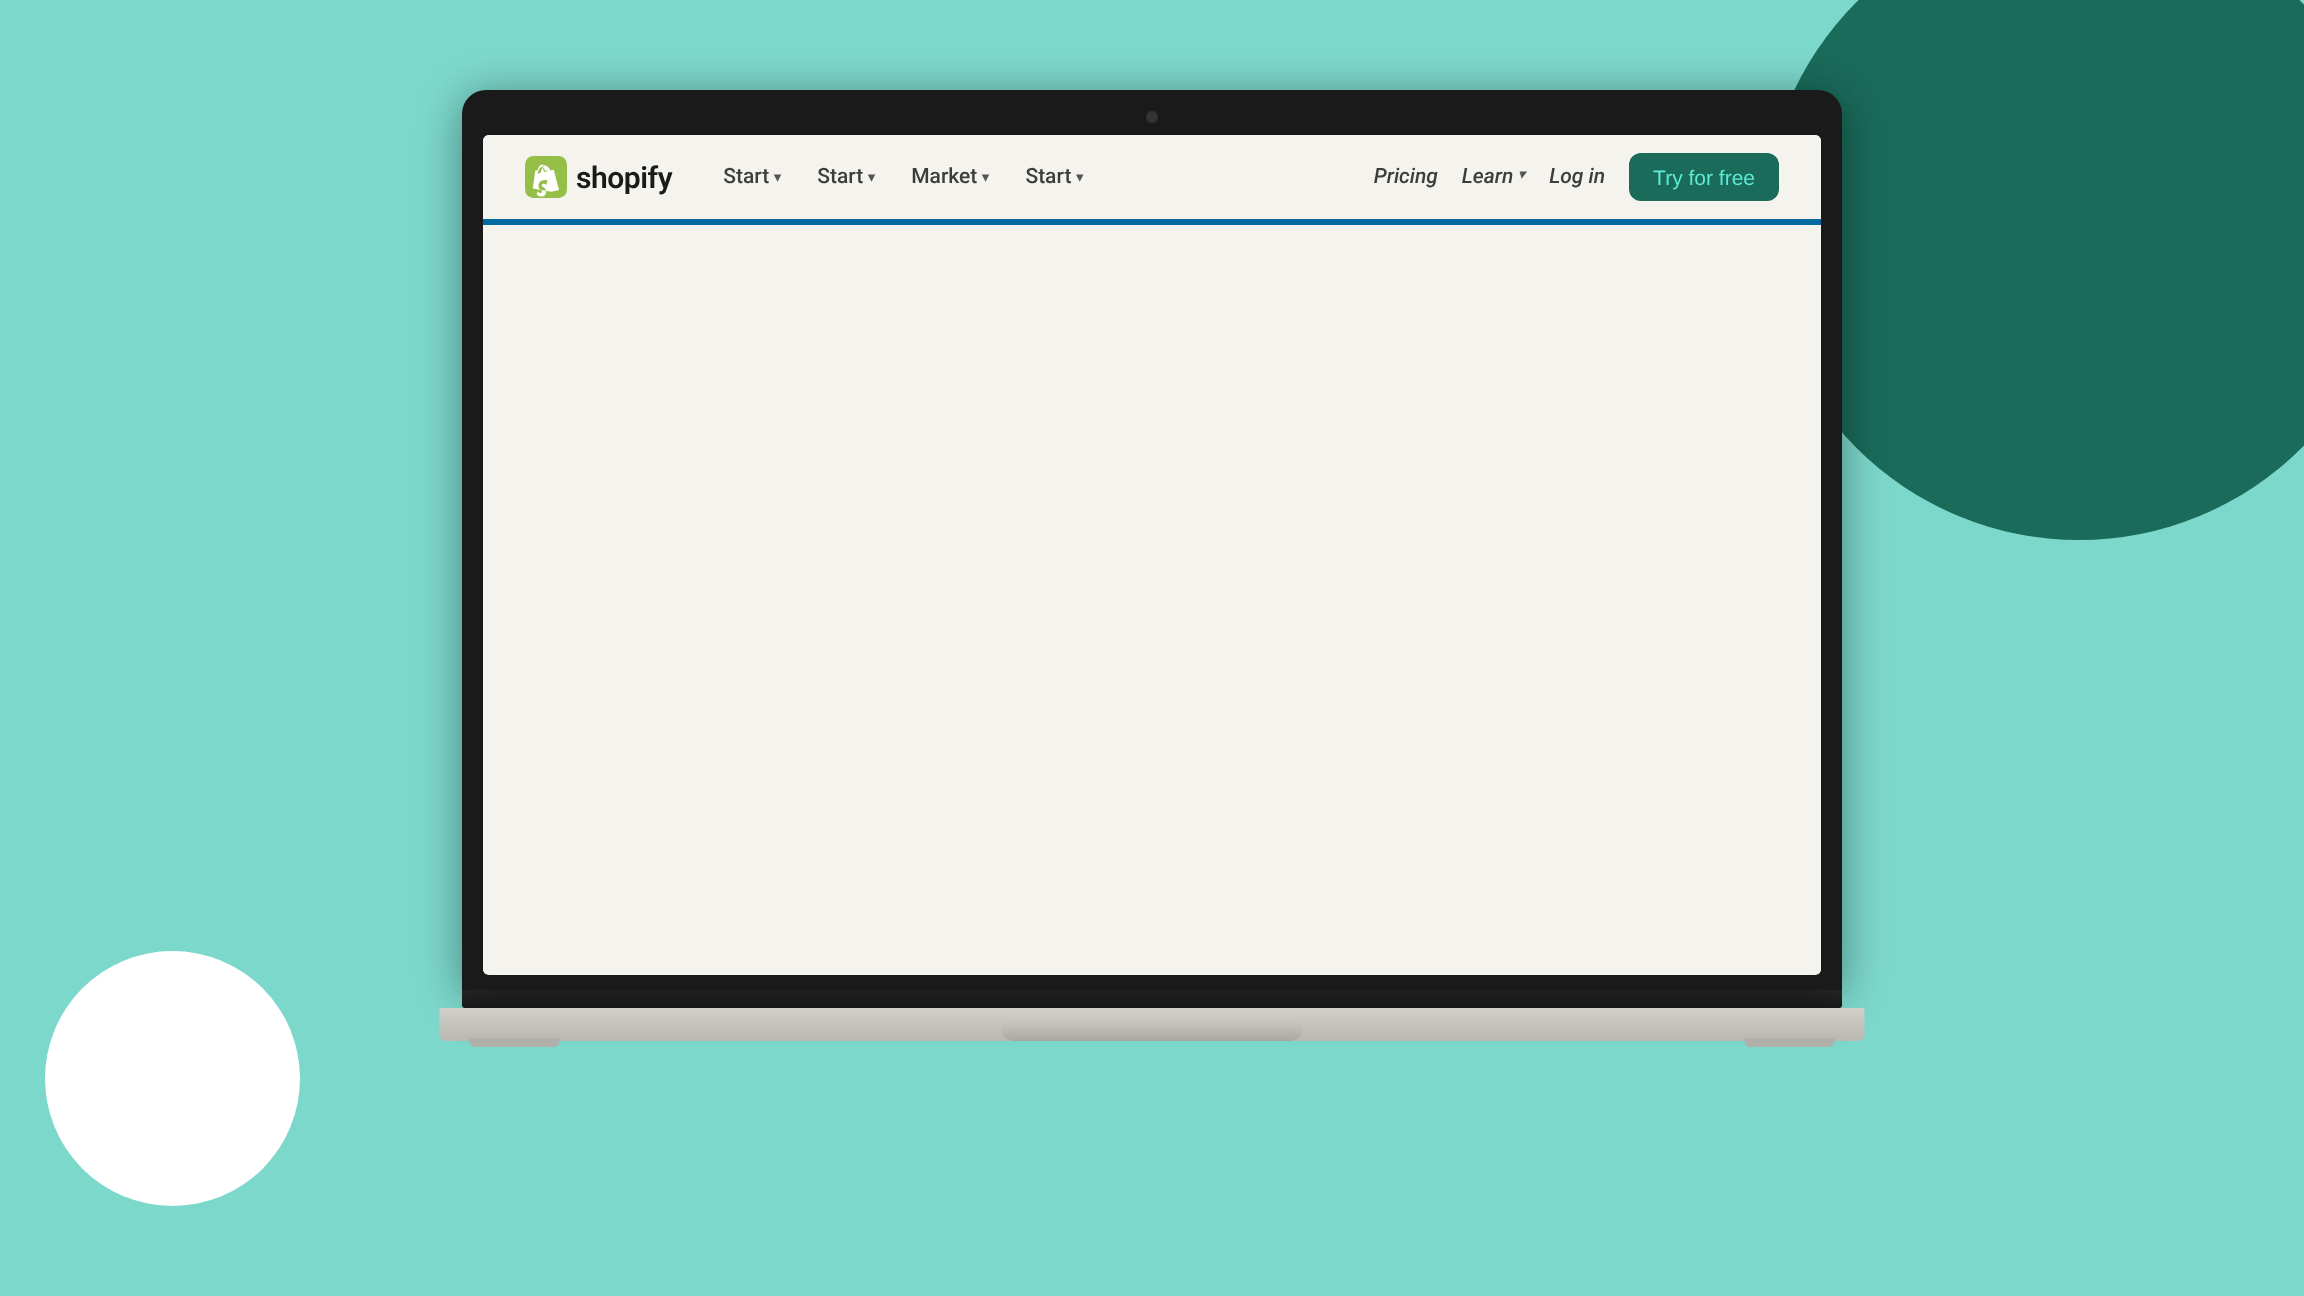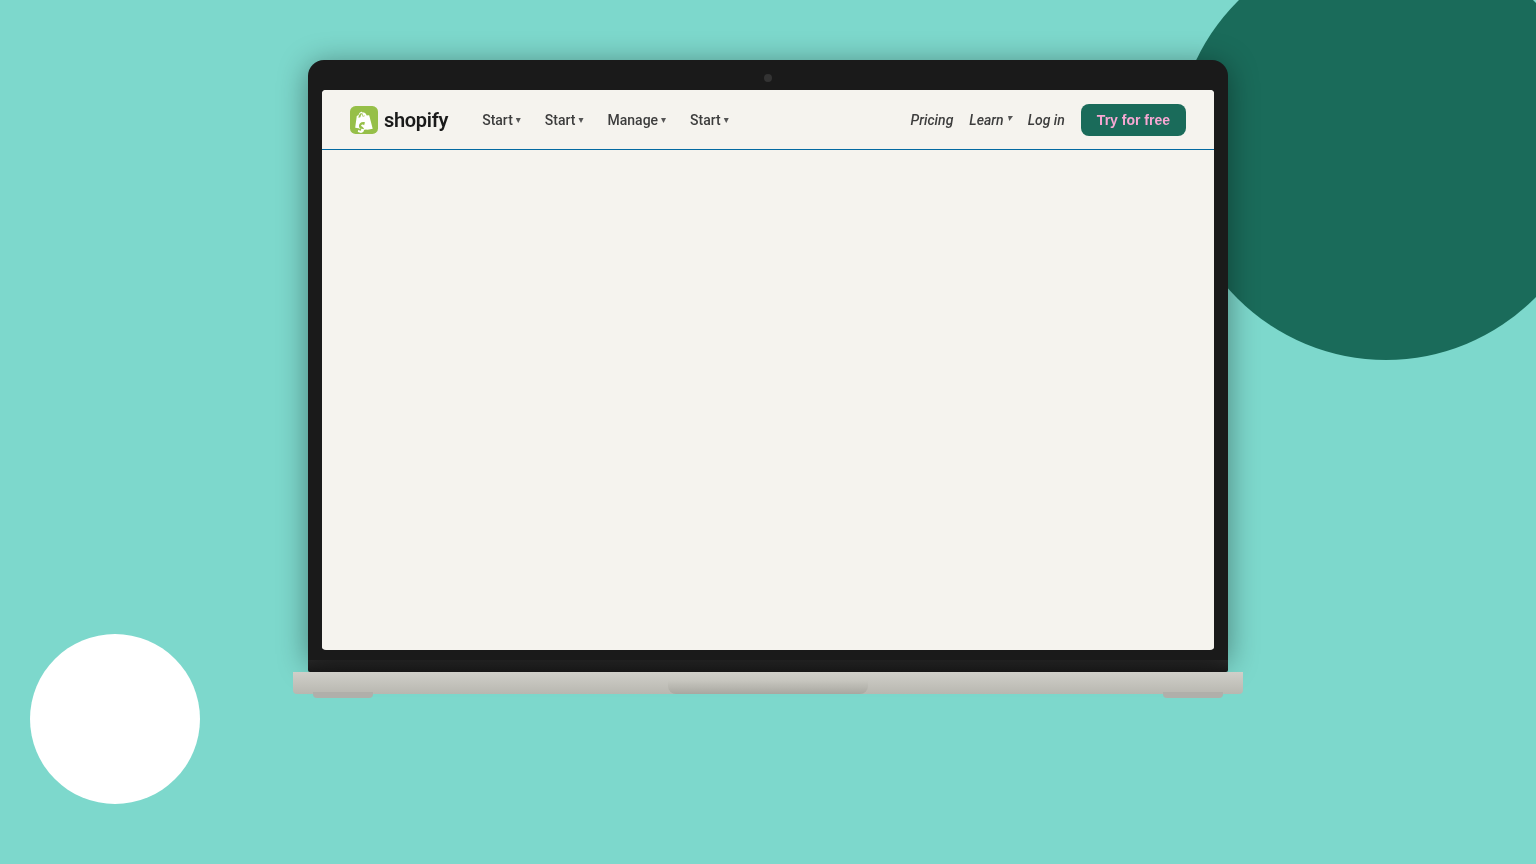--- a/index.html
+++ b/index.html
@@ -73,21 +73,21 @@
     }
 
     
     .browser-nav {
       background: #f5f3ee;
       padding: 0 28px;
       height: 60px;
       display: flex;
       align-items: center;
       justify-content: space-between;
-      border-bottom: 1px solid #0369a1;
+      border-bottom: 4px solid #0369a1;
     }
 
     .nav-left {
       display: flex;
       align-items: center;
       gap: 24px;
     }
 
     .logo-wrapper {
       display: flex;
@@ -149,26 +149,26 @@
     }
 
     .nav-link-learn {
       display: flex;
       align-items: flex-start;
       gap: 3px;
     }
 
     .try-free-btn {
       background: #1a6b5a;
-      color: #f9a8d4;
+      color: #5eead4;
       border: none;
       border-radius: 8px;
       padding: 8px 16px;
       font-size: 14px;
-      font-weight: 700;
+      font-weight: 400;
       cursor: pointer;
       white-space: nowrap;
     }
 
     
     .screen-content {
       background: #f5f3ee;
       height: calc(100% - 61px);
     }
 
@@ -254,21 +254,21 @@
           <div class="nav-menu">
             <div class="nav-item">
               <span>Start</span>
               <span class="chevron">▾</span>
             </div>
             <div class="nav-item">
               <span>Start</span>
               <span class="chevron">▾</span>
             </div>
             <div class="nav-item">
-              <span>Manage</span>
+              <span>Market</span>
               <span class="chevron">▾</span>
             </div>
             <div class="nav-item">
               <span>Start</span>
               <span class="chevron">▾</span>
             </div>
           </div>
         </div>
 
         <div class="nav-right">

